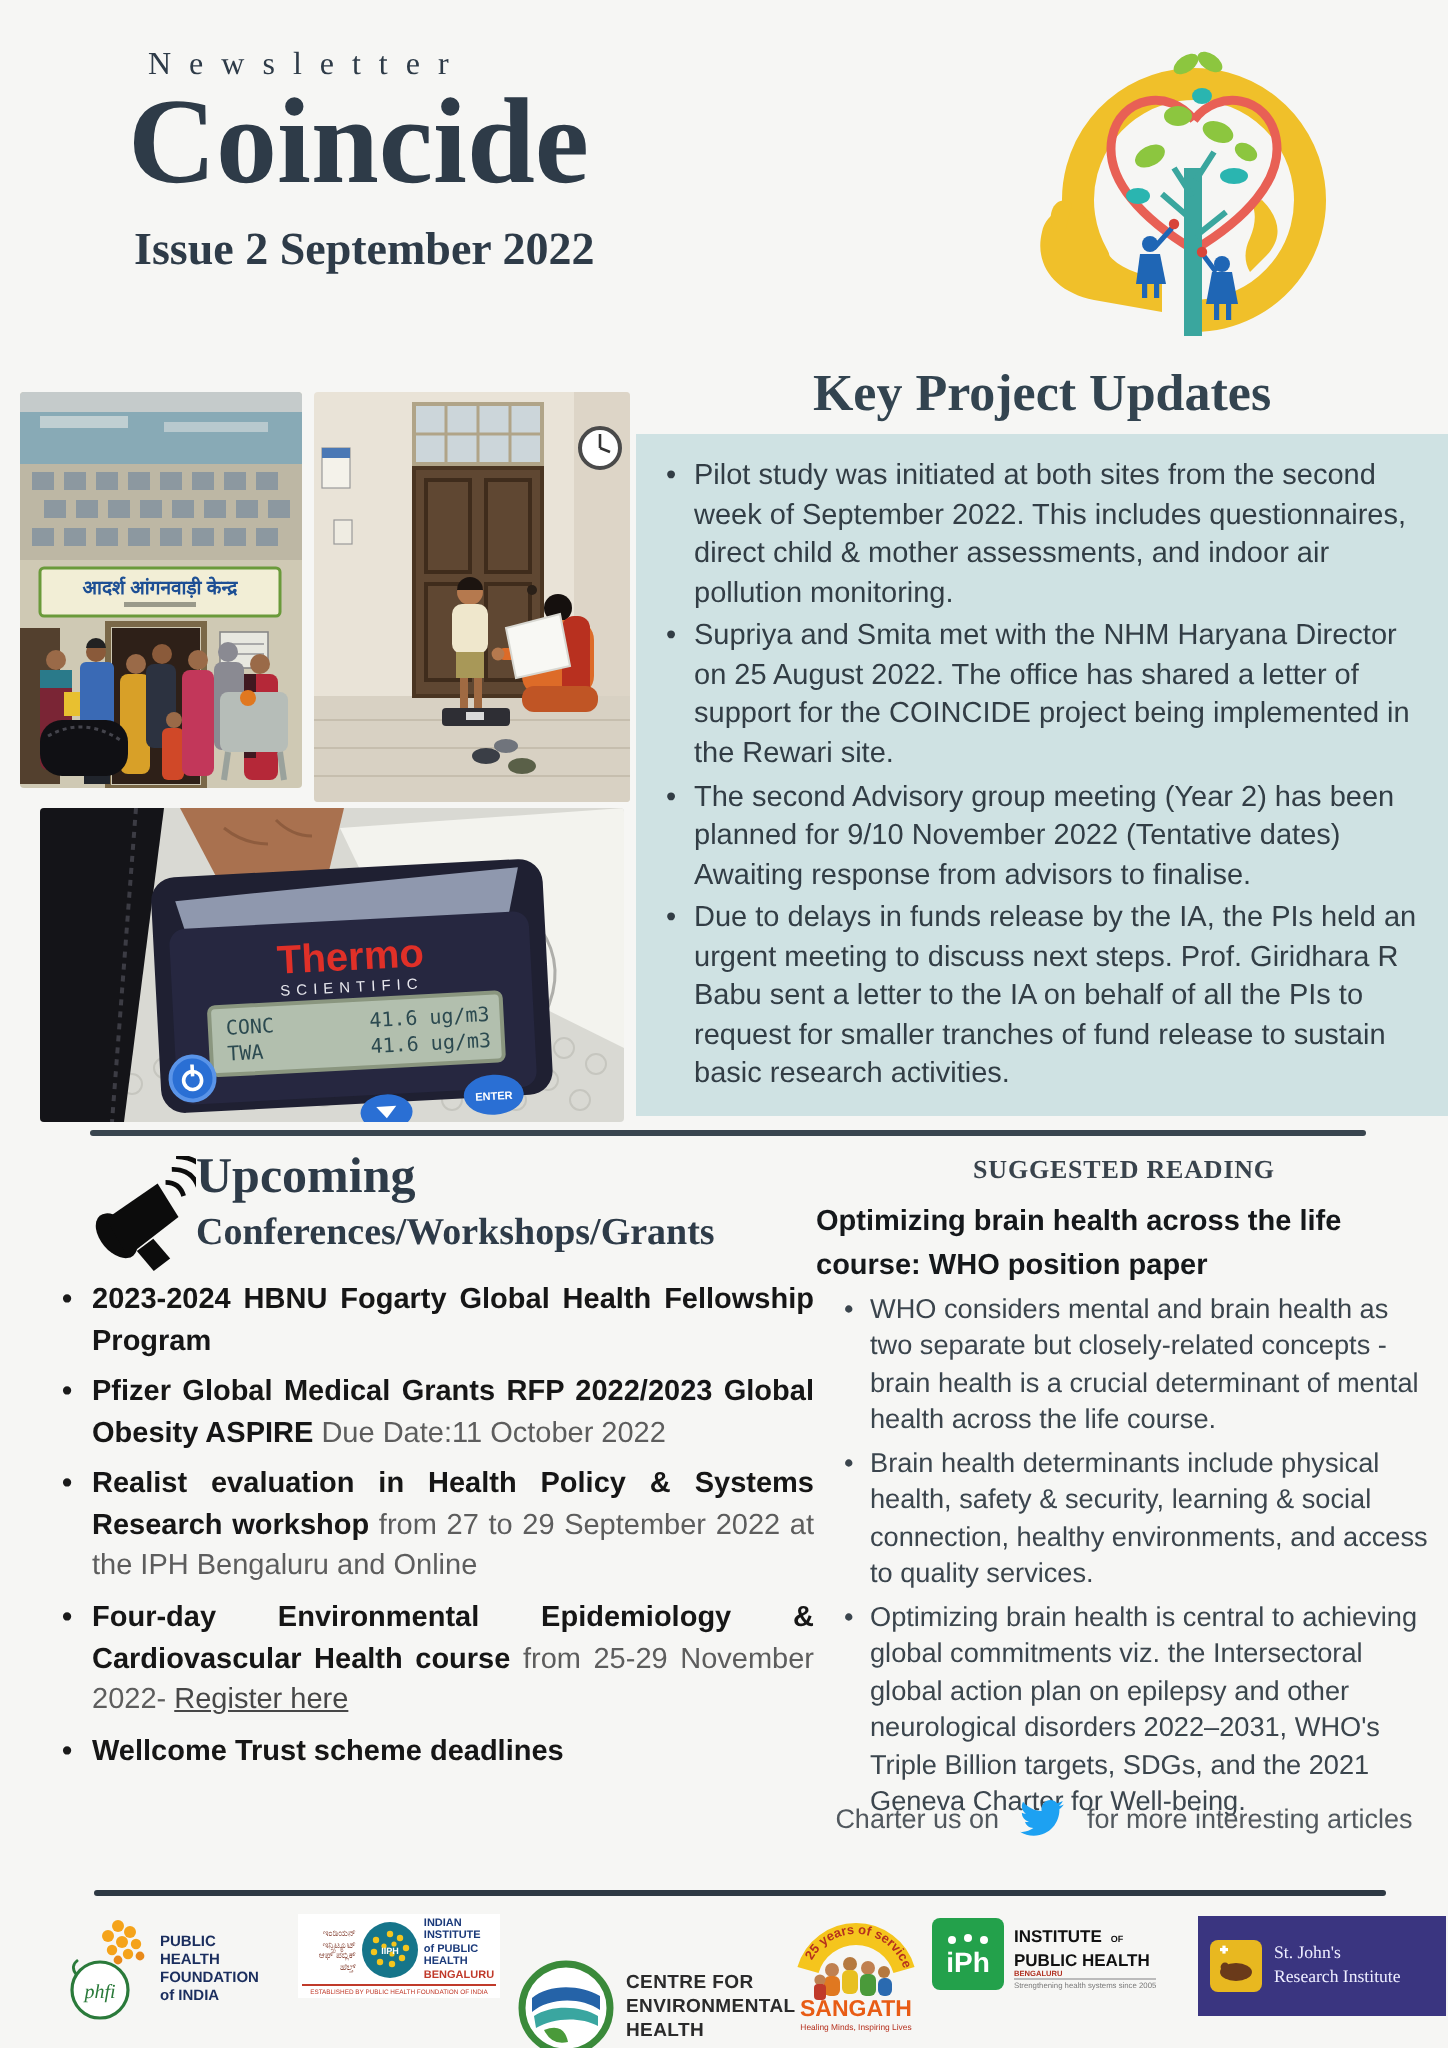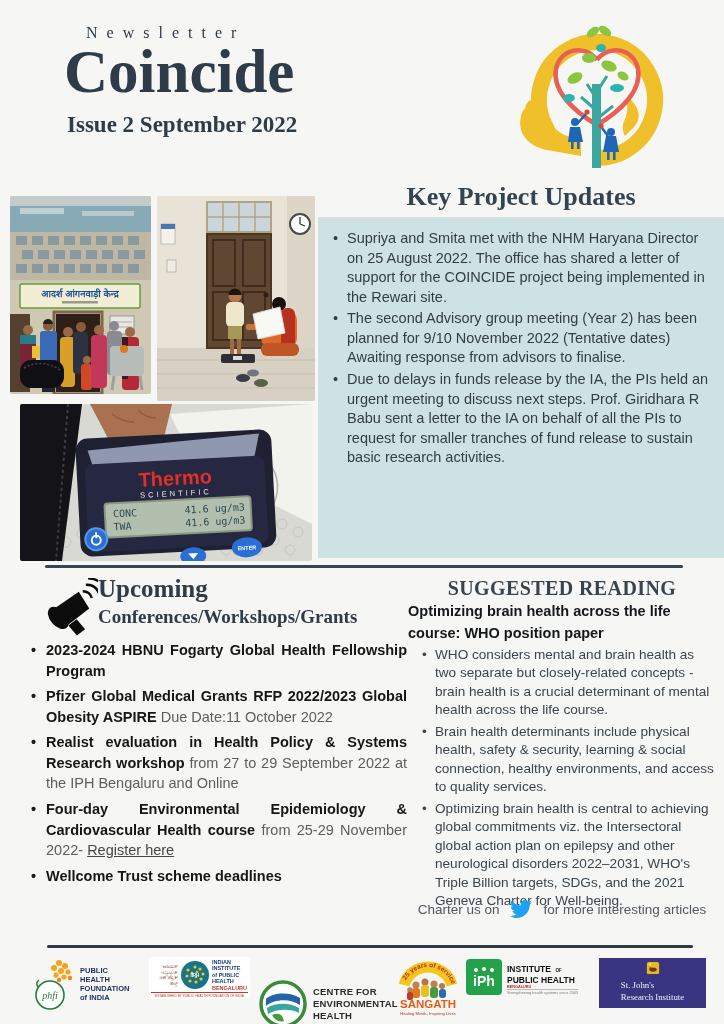--- a/index.html
+++ b/index.html
@@ -1,20 +1,20 @@
 <!DOCTYPE html>
 <html><head>
 <meta charset="utf-8">
 <style>
   html,body{margin:0;padding:0;background:#e9e9e7;}
   .page{position:relative;width:724px;height:1024px;background:#f6f6f4;overflow:hidden;
         font-family:"Liberation Sans",sans-serif;color:#343f47;}
   
   .kicker{position:absolute;left:74px;top:24px;font-family:"Liberation Serif",serif;
-          font-size:16px;letter-spacing:9px;color:#2e3b48;margin-left:12px;}
+          font-size:16px;letter-spacing:9px;color:#2e3b48;}
   .title{position:absolute;left:64px;top:40px;font-family:"Liberation Serif",serif;
          font-size:61px;font-weight:bold;color:#2e3b48;line-height:1.05;}
   .issue{position:absolute;left:67px;top:112px;font-family:"Liberation Serif",serif;
          font-size:23px;font-weight:bold;color:#2e3b48;}
   .logo{position:absolute;left:505px;top:18px;}
   
   .photo{position:absolute;border-radius:2px;overflow:hidden;}
   #photo1{left:10px;top:196px;}
   #photo2{left:157px;top:196px;}
   #photo3{left:20px;top:404px;}
@@ -38,21 +38,21 @@
   .up-sub{position:absolute;left:98px;top:606px;font-family:Liberation Serif, serif;
        font-size:19px;font-weight:bold;color:#2e3b48;}
   .up-list{position:absolute;left:28px;top:640px;width:379px;margin:0;padding:0;list-style:none;}
   .up-list li{position:relative;padding-left:18px;font-size:14.5px;line-height:1.42;
        text-align:justify;margin-bottom:5px;color:#5d5d5d;}
   .up-list li::before{content:"•";position:absolute;left:3px;top:0;color:#1a1a1a;font-weight:bold;}
   .up-list .b{font-weight:bold;color:#161616;}
   .up-list .lnk{text-decoration:underline;color:#474747;cursor:pointer;}
   
   .sug-heading{position:absolute;left:404px;top:577px;width:316px;text-align:center;
-       font-family:"Liberation Serif",serif;font-size:20px;font-weight:bold;
+       font-family:"Liberation Serif",serif;font-size:13px;font-weight:bold;
        letter-spacing:.4px;color:#39434c;}
   .sug-link{position:absolute;left:408px;top:601px;width:312px;font-size:14.5px;
        font-weight:bold;color:#15181b;line-height:1.5;cursor:pointer;}
   .sug-list{position:absolute;left:420px;top:646px;width:299px;margin:0;padding:0;list-style:none;}
   .sug-list li{position:relative;padding-left:15px;font-size:13.6px;line-height:1.36;
        color:#3b454d;margin-bottom:3px;}
   .sug-list li::before{content:"•";position:absolute;left:2px;top:0;}
   .follow{position:absolute;left:404px;top:898px;width:316px;display:flex;align-items:center;
        justify-content:center;gap:9px;font-size:13.5px;color:#51585e;}
   
@@ -69,22 +69,22 @@
        text-align:center;padding-top:1px;}
   #lg-ceh{left:258px;top:954px;margin-top:25px;}
   .ceh-text{font-size:9.5px;font-weight:600;color:#2b2b2b;line-height:1.25;letter-spacing:.2px;}
   #lg-sangath{left:392px;top:949px;}
   #lg-iph{left:466px;top:958px;}
   .iph-text{line-height:1.1;}
   .iph-l1{font-size:8.5px;font-weight:bold;color:#111;}
   .iph-of{font-size:4.5px;font-weight:bold;color:#111;}
   .iph-city{font-size:3.8px;font-weight:bold;color:#b03020;}
   .iph-tag{font-size:3.9px;color:#7a7a7a;border-top:1px solid #bbb;padding-top:1px;}
-  #lg-sjri{left:599px;top:958px;width:107px;height:50px;background:#3a3580;
-       box-sizing:border-box;padding:4px 6px;gap:6px;flex-direction:column;}
+  #lg-sjri{left:599px;top:958px;width:124px;height:50px;background:#3a3580;
+       box-sizing:border-box;padding:4px 6px;gap:6px;}
   .sjri-text{font-family:"Liberation Serif",serif;font-size:8.8px;color:#eef;line-height:1.35;}
 </style>
 </head>
 <body>
 
 <div class="page">
 
   <div class="kicker">Newsletter</div>
   <div class="title">Coincide</div>
   <div class="issue">Issue 2 September 2022</div>
@@ -304,20 +304,21 @@
       <g>
         <ellipse cx="170" cy="153" rx="13" ry="9" fill="#2a6fd4"></ellipse>
         <polygon points="165,150 175,150 170,156" fill="#fff"></polygon>
       </g>
     </g>
   </svg>
 
   <div class="key-heading">Key Project Updates</div>
   <div class="key-box">
     <ul>
+      <li>Pilot study was initiated at both sites from the second week of September 2022. This includes questionnaires, direct child &amp; mother assessments, and indoor air pollution monitoring.</li>
       <li>Supriya and Smita met with the NHM Haryana Director on 25 August 2022. The office has shared a letter of support for the COINCIDE project being implemented in the Rewari site.</li>
       <li>The second Advisory group meeting (Year 2) has been planned for 9/10 November 2022 (Tentative dates) Awaiting response from advisors to finalise.</li>
       <li>Due to delays in funds release by the IA, the PIs held an urgent meeting to discuss next steps. Prof. Giridhara R Babu sent a letter to the IA on behalf of all the PIs to request for smaller tranches of fund release to sustain basic research activities.</li>
     </ul>
   </div>
 
   <div id="div1" class="divider"></div>
 
   <svg class="megaphone" width="54" height="58" viewBox="0 0 54 58">
     <g transform="rotate(-8 27 30)" fill="#0c0c0c">

